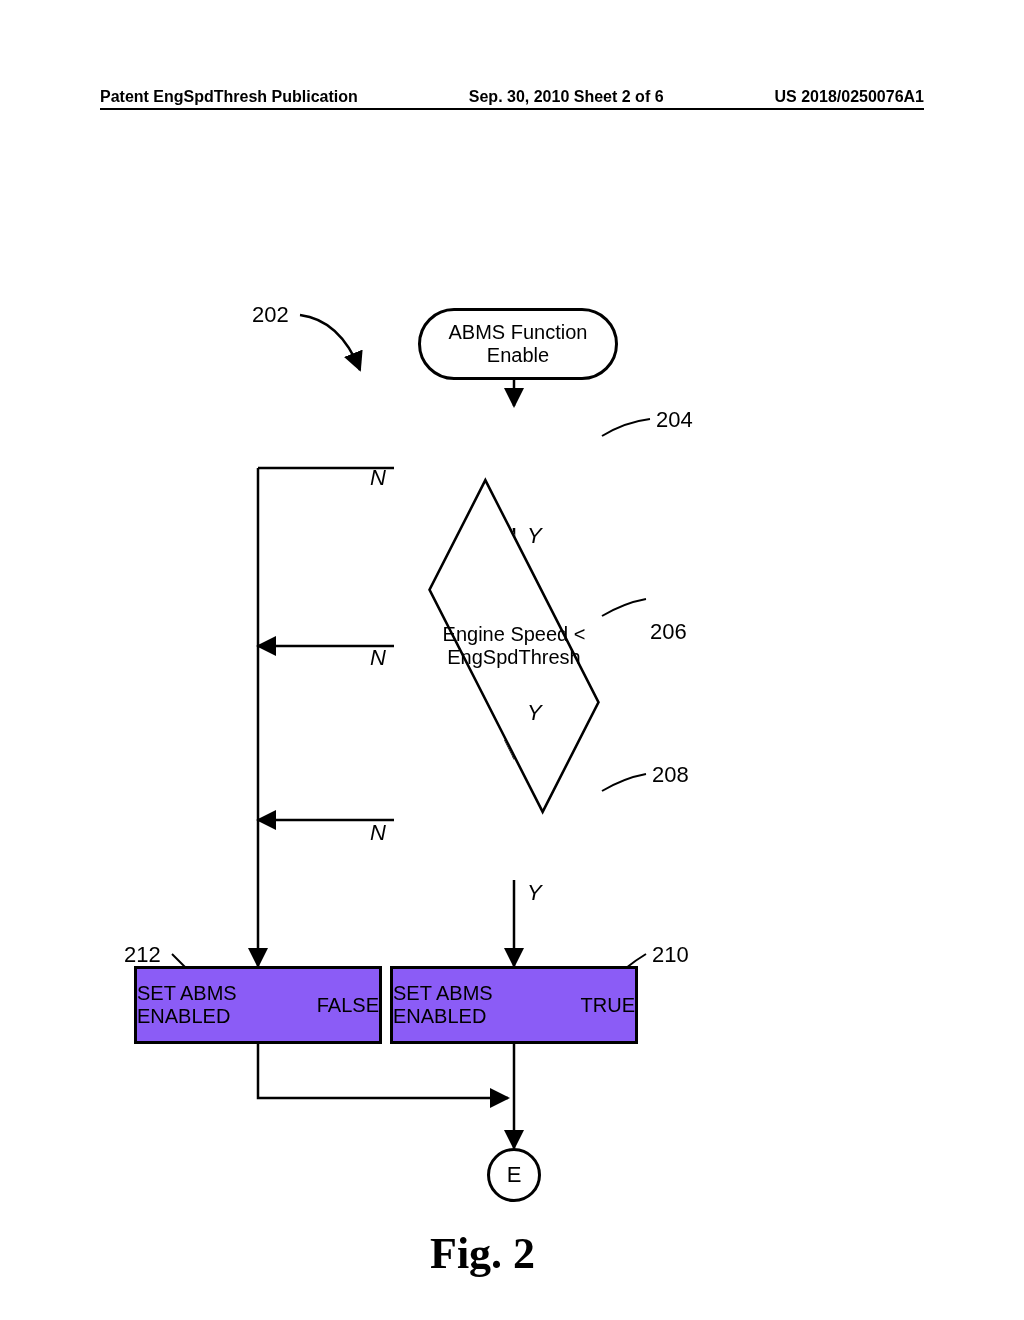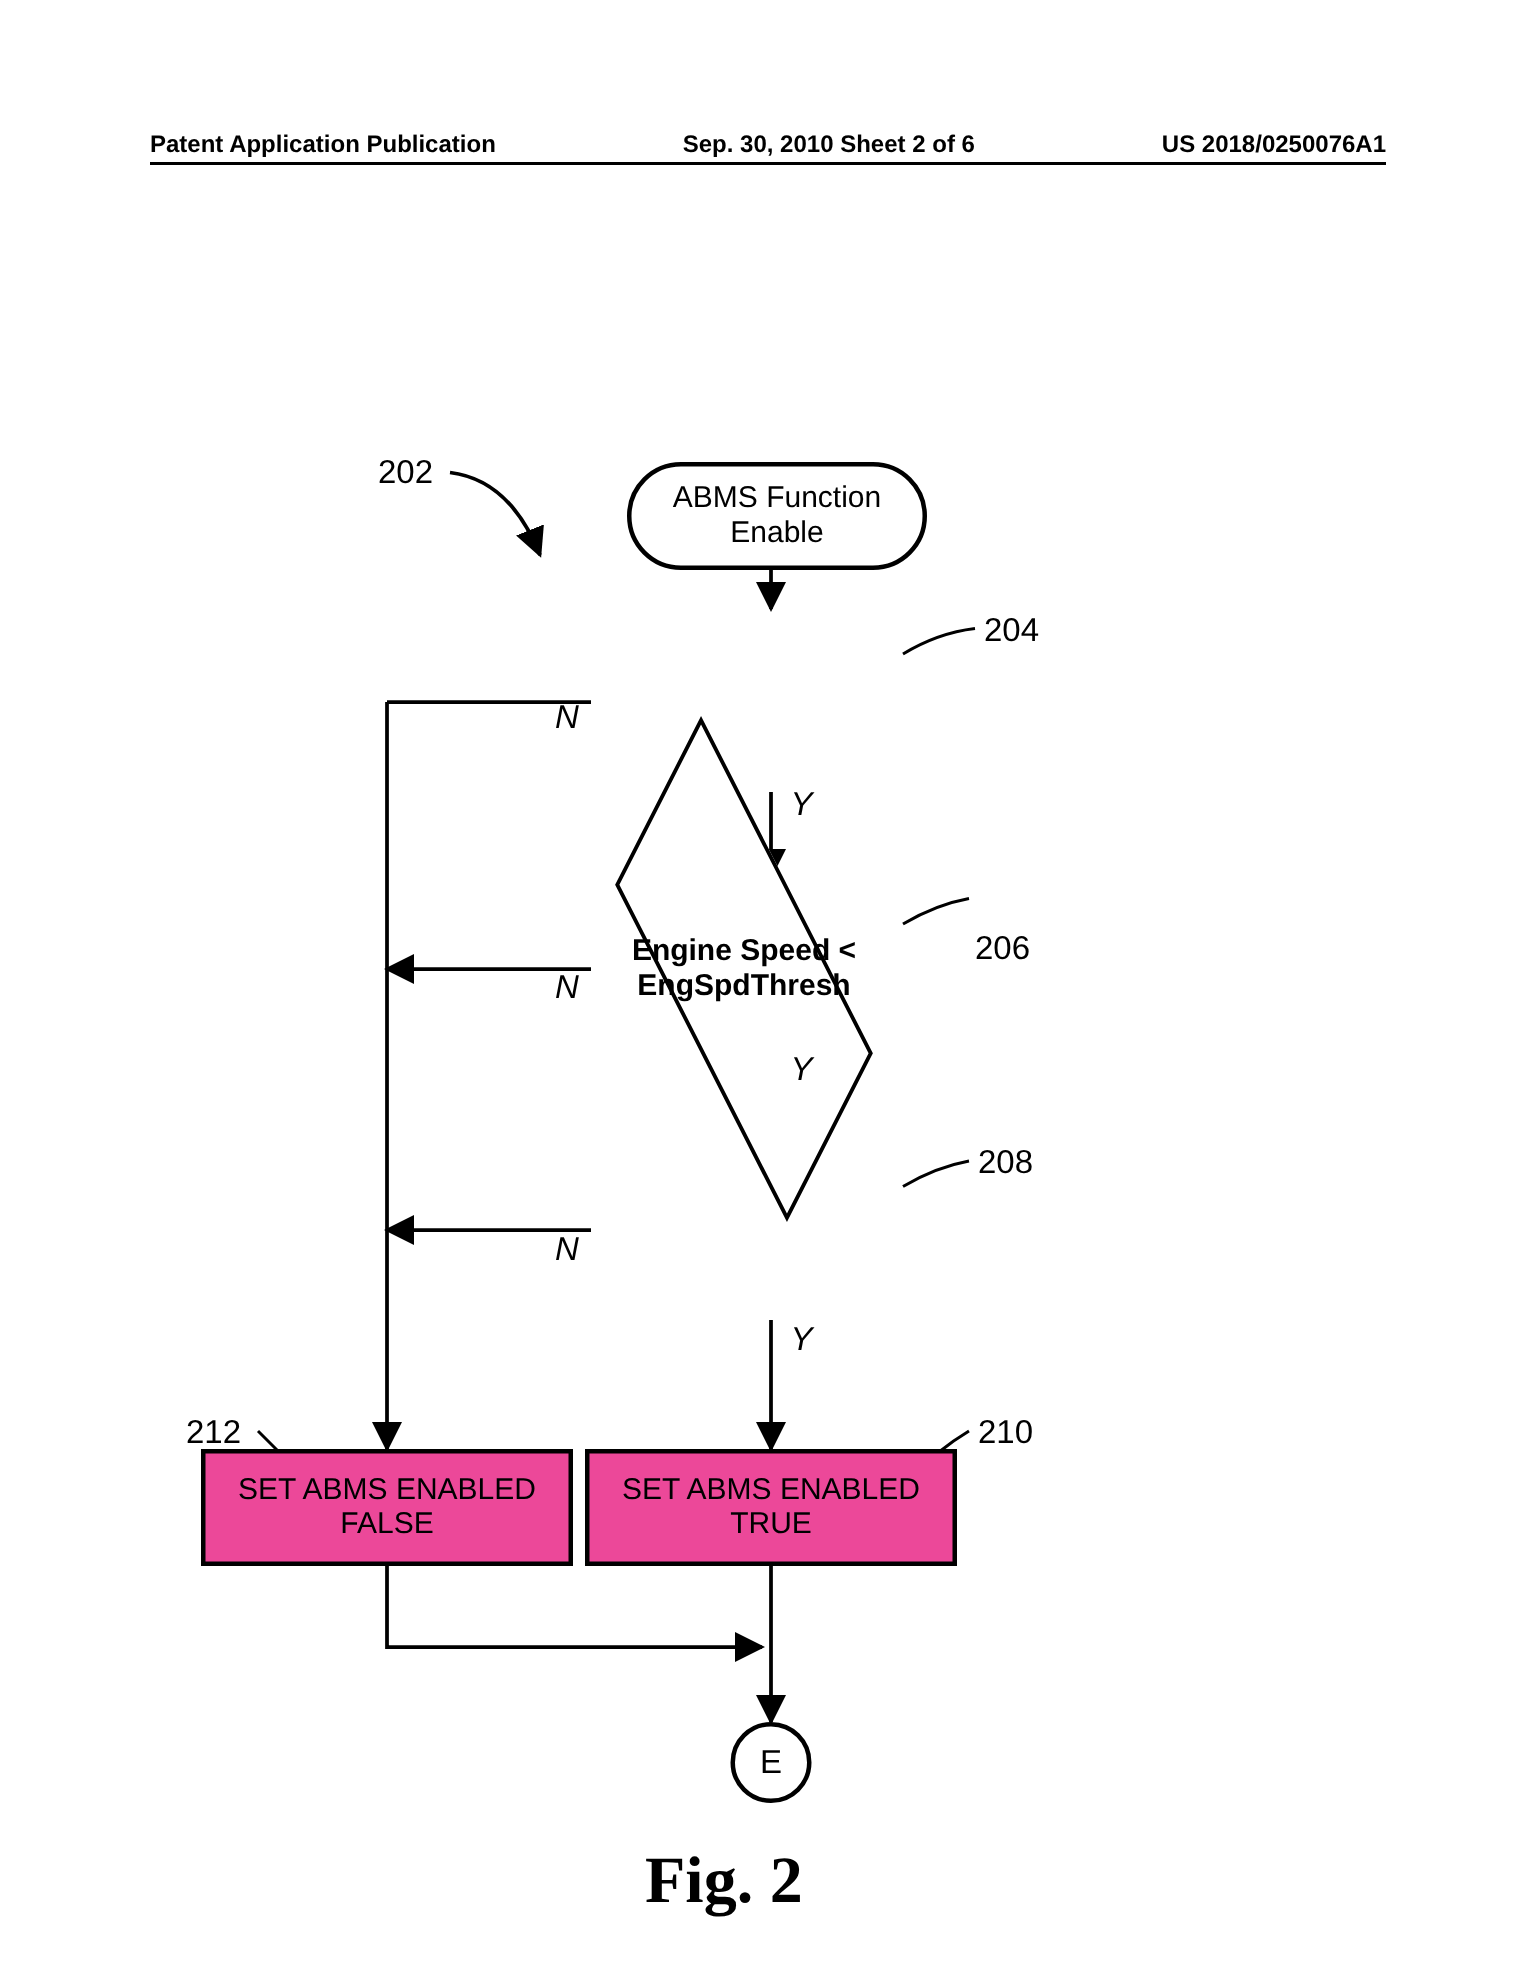--- a/index.html
+++ b/index.html
@@ -92,30 +92,30 @@
     .diamond-text {
       position: absolute;
       top: 0; left: 0; width: 240px; height: 120px;
       display: flex; flex-direction: column;
       align-items: center; justify-content: center;
       font-size: 20px;
       text-align: center;
     }
 
     .d1 { top: 268px; left: 394px; }
-    .d2 { top: 446px; left: 376px; font-weight: bold; }
+    .d2 { top: 446px; left: 394px; }
     .d3 { top: 620px; left: 394px; }
 
     .rect {
       position: absolute;
       border: 3px solid black;
-      display: flex; flex-direction: column;
+      display: flex; flex-direction: row;
       align-items: center; justify-content: center;
       font-size: 20px;
-      background: #ec4899;
+      background: #8b5cf6;
     }
     .r-true  { top: 826px; left: 390px; width: 248px; height: 78px; }
     .r-false { top: 826px; left: 134px; width: 248px; height: 78px; }
 
     .end-circle {
       position: absolute;
       width: 54px; height: 54px;
       border: 3px solid black;
       border-radius: 50%;
       display: flex; align-items: center; justify-content: center;
@@ -128,21 +128,21 @@
     svg.arrows {
       position: absolute;
       top: 0; left: 0; width: 1024px; height: 1100px;
     }
 
   </style>
 </head>
 <body>
 
 <div class="header">
-  <span>Patent Application Publication</span>
+  <span>Patent EngSpdThresh Publication</span>
   <span>Sep. 30, 2010  Sheet 2 of 6</span>
   <span>US 2018/0250076A1</span>
 </div>
 <div class="header-rule"></div>
 
 <div class="diagram-area">
 
   <svg class="arrows">
     <defs>
       <marker id="ah" viewBox="0 0 10 10" refX="9" refY="5" markerWidth="8" markerHeight="8" orient="auto-start-reverse">

